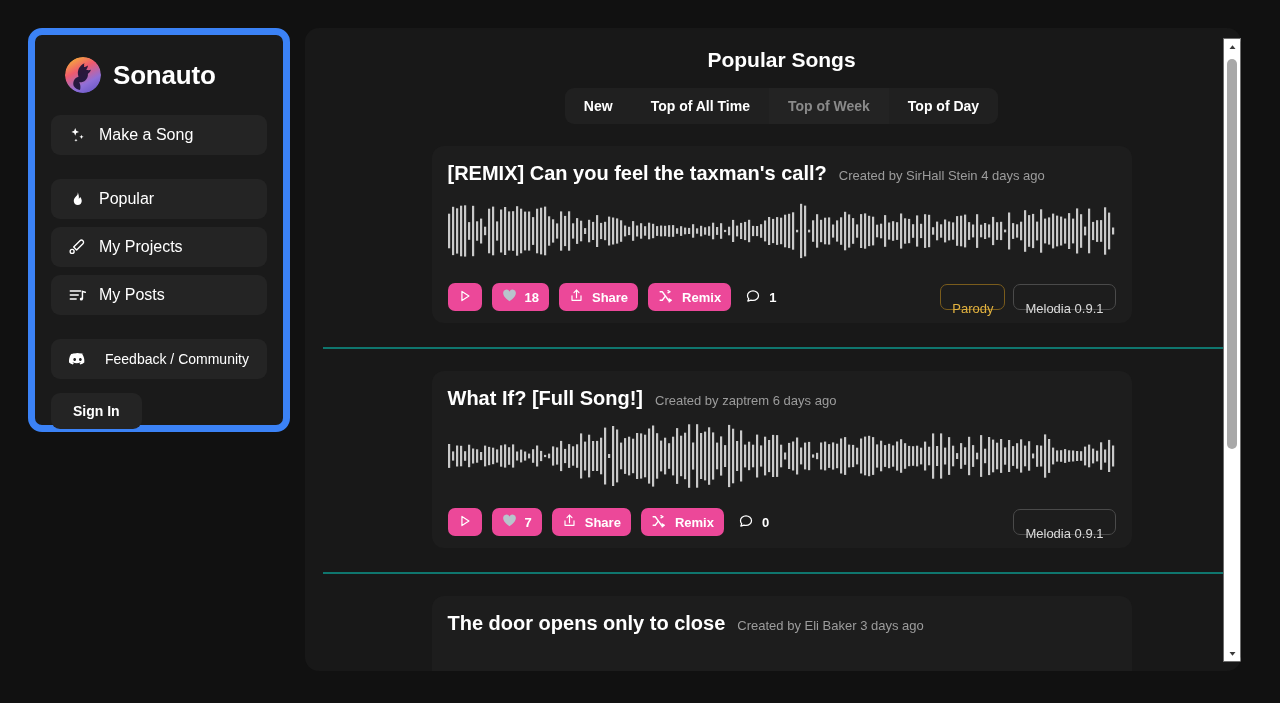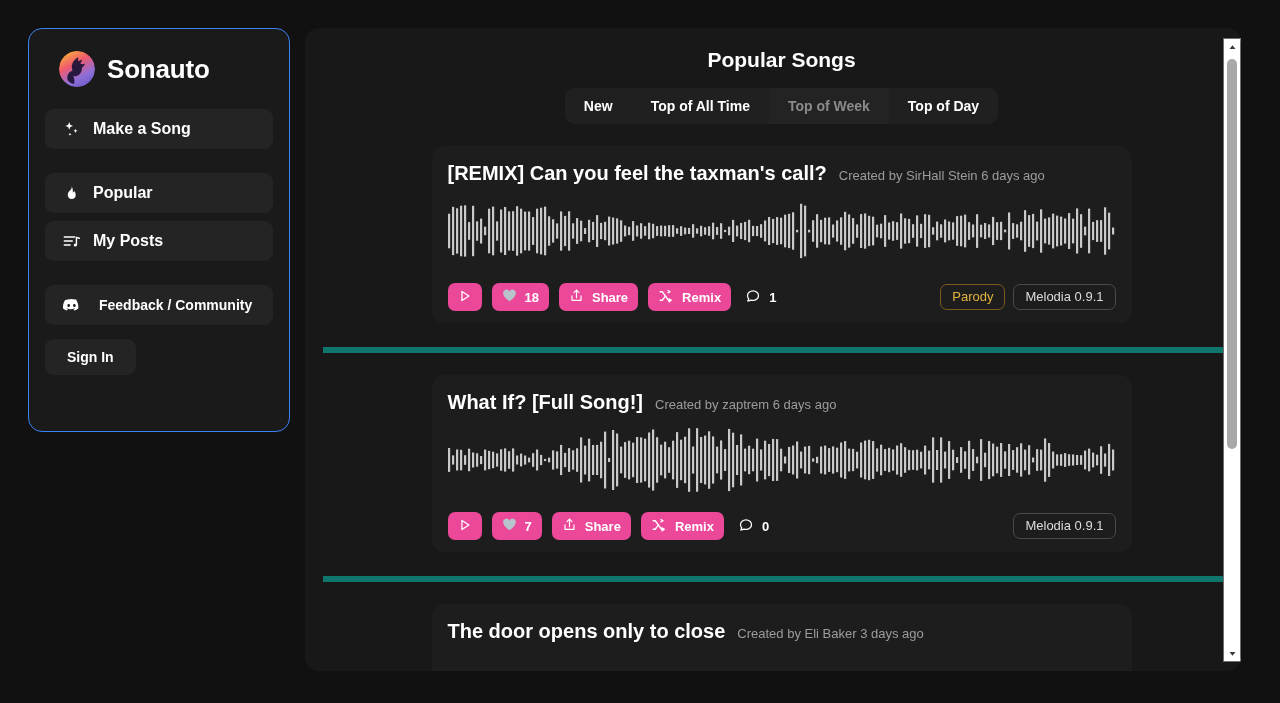--- a/index.html
+++ b/index.html
@@ -9,41 +9,41 @@
     font-family: "Liberation Sans", sans-serif;
     overflow: hidden;
   }
   .app { position: relative; width: 1280px; height: 703px; display: block; }
 
   
   .sidebar {
     position: absolute; left: 28px; top: 28px;
     width: 262px; height: 404px;
     background: #1a1a1a;
-    border: 1px solid #3b82f6;
+    border: 7px solid #3b82f6;
     border-radius: 14px;
     padding: 22px 16px 16px 16px;
   }
   .brand { display: flex; align-items: center; gap: 12px; padding-left: 14px; margin-bottom: 22px; }
   .brand-logo { width: 36px; height: 36px; border-radius: 50%; overflow: hidden; flex: 0 0 36px; }
   .brand-name { color: #ffffff; font-size: 26px; font-weight: 700; letter-spacing: -0.2px; }
 
   .nav-btn {
     display: flex; align-items: center; gap: 12px;
     height: 40px; padding: 0 16px;
     background: #242424;
     border: none; border-radius: 9px;
     color: #ffffff;
     font-family: "Liberation Sans", sans-serif;
     width: 100%;
     cursor: pointer;
     margin-bottom: 8px;
   }
   .nav-btn .ico { display: flex; align-items: center; justify-content: center; width: 20px; height: 20px; flex: 0 0 20px; }
-  .nav-btn .lbl { font-size: 16px; font-weight: 700; white-space: nowrap; }
+  .nav-btn .lbl { font-size: 16px; font-weight: 400; white-space: nowrap; }
   .nav-btn.make { margin-bottom: 24px; }
   .nav-btn.feedback { margin-top: 24px; margin-bottom: 14px; }
   .nav-btn.feedback .lbl { font-size: 14px; padding-left: 6px; }
 
   .signin-row { display: flex; justify-content: flex-start; }
   .signin-btn {
     background: #242424; border: none; border-radius: 9px;
     color: #ffffff; font-size: 14px; font-weight: 700;
     font-family: "Liberation Sans", sans-serif;
     padding: 10px 22px; cursor: pointer;
@@ -79,21 +79,21 @@
     padding: 0 19px; height: 36px; line-height: 36px;
     font-size: 14px; font-weight: 700; color: #ffffff;
     background: transparent; border: none; cursor: pointer;
     font-family: "Liberation Sans", sans-serif;
     white-space: nowrap;
   }
   .tab.dim { color: #8a8a8a; background: #232323; }
 
   
   .card-slot { position: relative; }
-  .card-slot + .card-slot { border-top: 6px solid #0f766e; }
+  .card-slot + .card-slot { border-top: 2px solid #0f766e; }
   .card {
     margin: 0 auto; width: 700px;
     background: #1d1d1d;
     border-radius: 12px;
     padding: 16px 14px 12px 14px;
   }
   .slot-pad { padding: 22px 0 24px 0; }
 
   .card-head { display: flex; align-items: baseline; gap: 12px; padding: 0 2px 6px 2px; }
   .song-title { color: #ffffff; font-size: 20px; font-weight: 700; white-space: nowrap; text-align: center; }
@@ -107,21 +107,21 @@
     height: 28px; padding: 0 10px;
     background: #ec4899; border: none; border-radius: 7px;
     color: #ffffff; font-size: 13px; font-weight: 700;
     font-family: "Liberation Sans", sans-serif;
     cursor: pointer; margin-right: 10px;
   }
   .act.plain { background: transparent; padding-left: 4px; }
   .act .count { font-size: 13px; font-weight: 700; color: #ffffff; }
   .spacer { flex: 1; }
   .badge {
-    height: 26px; line-height: 24px; padding: 0 11px;
+    height: 26px; line-height: 24px; padding: 12px 11px;
     border-radius: 7px; font-size: 13px; font-weight: 400;
     border: 1px solid #4a4a4a; color: #dcdcdc;
     margin-left: 8px; white-space: nowrap;
   }
   .badge.gold { border-color: #7a5c1c; color: #e3b340; }
 
   
   .sb {
     position: absolute; right: 0; top: 10px;
     width: 18px; height: 624px;
@@ -175,20 +175,29 @@
 
     <button class="nav-btn">
       <span class="ico">
         <svg viewBox="0 0 20 20" width="17" height="17" fill="#fff">
           <path d="M10.2 1.4c.5 2.3-.6 3.6-1.8 4.9C7 7.8 5.6 9.3 5.6 11.8c0 2.7 2.1 4.8 4.7 4.8s4.7-2.1 4.7-4.8c0-2-.9-3.5-1.9-4.8-.3 1-.9 1.7-1.6 2 .5-2.6-.2-5.2-1.3-7.6z"></path>
         </svg>
       </span>
       <span class="lbl">Popular</span>
     </button>
 
+    <button class="nav-btn">
+      <span class="ico">
+        <svg viewBox="0 0 20 20" width="18" height="18" fill="none" stroke="#fff" stroke-width="1.5" stroke-linecap="round" stroke-linejoin="round">
+          <path d="M13.3 3.1a2.3 2.3 0 0 1 3.3 3.3l-7 7-3.3-3.3z"></path>
+          <circle cx="4.6" cy="14.9" r="2.2"></circle>
+        </svg>
+      </span>
+      <span class="lbl">My Projects</span>
+    </button>
 
     <button class="nav-btn">
       <span class="ico">
         <svg viewBox="0 0 20 20" width="19" height="19" fill="none" stroke="#fff" stroke-width="1.5" stroke-linecap="round">
           <path d="M2.4 5.2h11"></path>
             <path d="M2.4 9.4h8.4"></path>
             <path d="M2.4 13.6h6.2"></path>
           <path d="M15.2 13.4V5.6l3 1" stroke-linejoin="round"></path>
           <circle cx="14" cy="13.6" r="1.6" fill="#fff" stroke="none"></circle>
         </svg>
@@ -222,21 +231,21 @@
           <button class="tab dim">Top of Week</button>
           <button class="tab">Top of Day</button>
         </div>
       </div>
 
       <div class="card-slot">
         <div class="slot-pad">
           <div class="card">
             <div class="card-head">
               <span class="song-title">[REMIX] Can you feel the taxman's call?</span>
-              <span class="song-meta">Created by SirHall Stein 6 days ago</span>
+              <span class="song-meta">Created by SirHall Stein 4 days ago</span>
             </div>
             <svg class="wave" viewBox="0 0 672 80" preserveAspectRatio="none">
                 <rect x="2.0" y="22.7" width="2.2" height="34.6" fill="#c9c9c9"></rect>
                 <rect x="6.0" y="15.8" width="2.2" height="48.3" fill="#c9c9c9"></rect>
                 <rect x="10.0" y="17.3" width="2.2" height="45.3" fill="#c9c9c9"></rect>
                 <rect x="14.0" y="14.7" width="2.2" height="50.6" fill="#c9c9c9"></rect>
                 <rect x="18.0" y="14.3" width="2.2" height="51.3" fill="#c9c9c9"></rect>
                 <rect x="22.0" y="31.1" width="2.2" height="17.7" fill="#c9c9c9"></rect>
                 <rect x="26.0" y="14.8" width="2.2" height="50.4" fill="#c9c9c9"></rect>
                 <rect x="30.0" y="30.3" width="2.2" height="19.4" fill="#c9c9c9"></rect>

